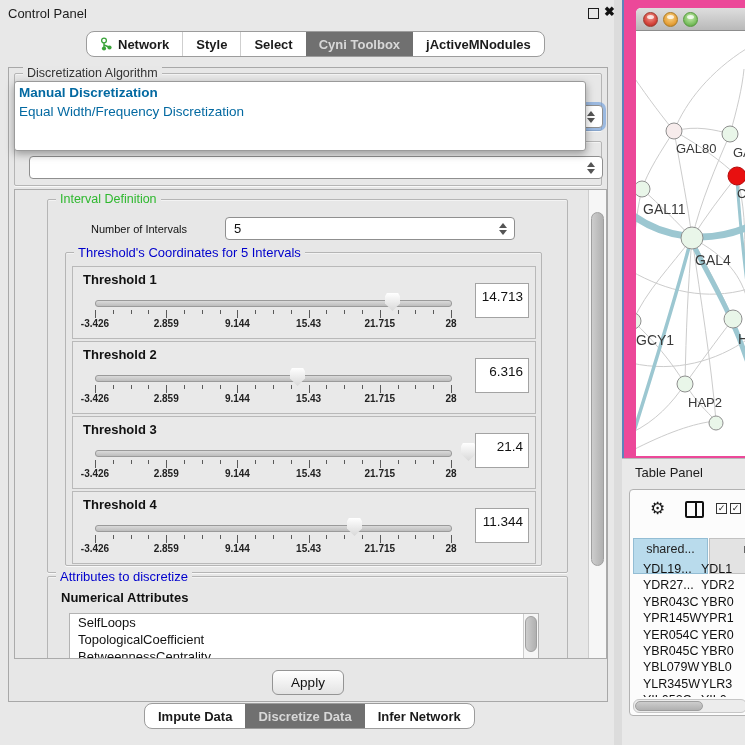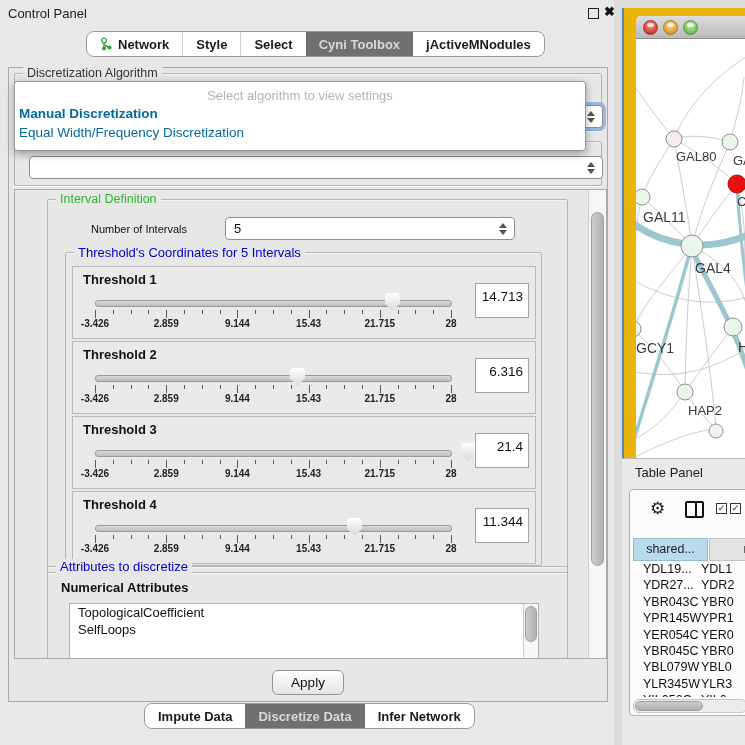--- a/index.html
+++ b/index.html
@@ -62,41 +62,41 @@
           padding:5px 5px 0 0;box-sizing:content-box}
   
   #attrlist{position:absolute;left:21px;top:36px;width:468px;height:78px;background:#fff;
             border:1px solid #b3b3b3;font-size:13px;color:#111;overflow:hidden}
   #attrlist .li{padding:1px 0 1px 8px;line-height:15px}
   
   .pushbtn{position:absolute;background:linear-gradient(#ffffff,#e3e3e3);border:1px solid #949494;
            border-radius:6px;font-size:13.5px;color:#111;text-align:center;
            font-family:"Liberation Sans",sans-serif}
   
-  #netwin{left:622px;top:8px;width:123px;height:524px;background:#eab308;
+  #netwin{left:622px;top:0;width:123px;height:524px;background:#ec4899;
           box-shadow:inset 2px 0 0 #5d83bb}
   #innerwin{position:absolute;left:14px;top:8px;width:109px;height:448px;background:#fff;
             border-radius:5px 0 0 0;overflow:hidden}
   #wtitle{position:absolute;left:0;top:0;width:100%;height:22px;
           background:linear-gradient(#dedede,#b9b9b9);border-bottom:1px solid #8d8d8d}
   .light{position:absolute;top:4px;width:13px;height:13px;border-radius:50%}
   .light i{position:absolute;left:3px;top:1.5px;width:7px;height:4px;border-radius:50%;
            background:rgba(255,255,255,.75)}
   #canvas{position:absolute;left:0;top:23px;width:109px;height:425px;background:#fff}
   
   #tp{left:622px;top:458px;width:123px;height:287px;background:#e9e9e9;border-top:1px solid #b9b9b9}
   #tp-title{position:absolute;left:13px;top:6px;font-size:13px;color:#1c1c1c}
   #tp-box{position:absolute;left:7px;top:30px;width:132px;height:225px;background:#fcfcfc;
           border:1px solid #b2b2b2;border-radius:4px}
   .gear{position:absolute;font-size:17px;color:#1a1a1a}
   .splitic{position:absolute;width:15px;height:13px;border:2px solid #111;border-radius:2px}
   .splitic i{position:absolute;left:50%;top:0;width:2px;height:100%;background:#111}
   .chk{position:absolute;width:9px;height:9px;border:1.4px solid #333;font-size:9px;
        line-height:9px;text-align:center;color:#222}
-  .hcell{position:absolute;top:0;height:23px;font-size:12.5px;color:#222;text-align:center;
+  .hcell{position:absolute;top:0;height:36px;font-size:12.5px;color:#222;text-align:center;
          line-height:21px;box-sizing:border-box}
   .trow{position:absolute;left:0;width:100%;height:16.4px;font-size:12.5px;color:#111}
   .trow span{position:absolute;top:0;white-space:nowrap}
   .c1{left:10px}.c2{left:68px}
 </style>
 </head>
 <body>
 
 <div class="abs" id="cp">
 
@@ -135,21 +135,20 @@
       <span class="gtitle" style="color:#333">Discretization Algorithm</span>
       <div class="combo" style="left:14px;top:31px;width:574px;height:23px;box-shadow:0 0 0 3px rgba(105,155,220,.6)">
         <div class="spin">
             <i class="tu"></i>
             <i class="td"></i>
           </div>
       </div>
     </div>
 
     <div class="abs" id="popup">
-      <div class="hint">Select algorithm to view settings</div>
       <div class="it b">Manual Discretization</div>
       <div class="it">Equal Width/Frequency Discretization</div>
     </div>
 
     <div class="group" style="left:5px;top:73px;width:586px;height:43px">
       <span class="gtitle" style="color:#222">Table Data</span>
       <div class="combo" style="left:14px;top:14px;width:574px;height:23px">
         <div class="spin">
             <i class="tu"></i>
             <i class="td"></i>
@@ -325,26 +324,27 @@
               <span class="sc">9.144</span>
               <span class="sc">15.43</span>
               <span class="sc">21.715</span>
               <span class="sc">28</span>
             </div>
             <div class="vfield">11.344</div>
           </div>
         </div>
       </div>
 
-      <div class="group" style="left:32px;top:376px;width:519px;height:110px">
+      <div class="group" style="left:32px;top:386px;width:519px;height:110px">
         <span class="gtitle" style="color:#0000cc;font-size:13px">Attributes to discretize</span>
         <span class="abs" style="left:13px;top:13px;font-size:13px;font-weight:bold;color:#111">Numerical Attributes</span>
         <div id="attrlist">
+          <div class="li">SelfLoops</div>
           <div class="li">TopologicalCoefficient</div>
-          <div class="li">SelfLoops</div>
+          <div class="li">BetweennessCentrality</div>
           <div class="vsb-track" style="right:0;top:0;width:14px;height:100%">
             <div class="sthumb" style="left:1px;top:2px;width:10px;height:34px"></div>
           </div>
         </div>
       </div>
     </div>
 
     <div class="pushbtn" style="left:263px;top:602px;width:70px;height:23px;line-height:23px">Apply</div>
   </div>
 

